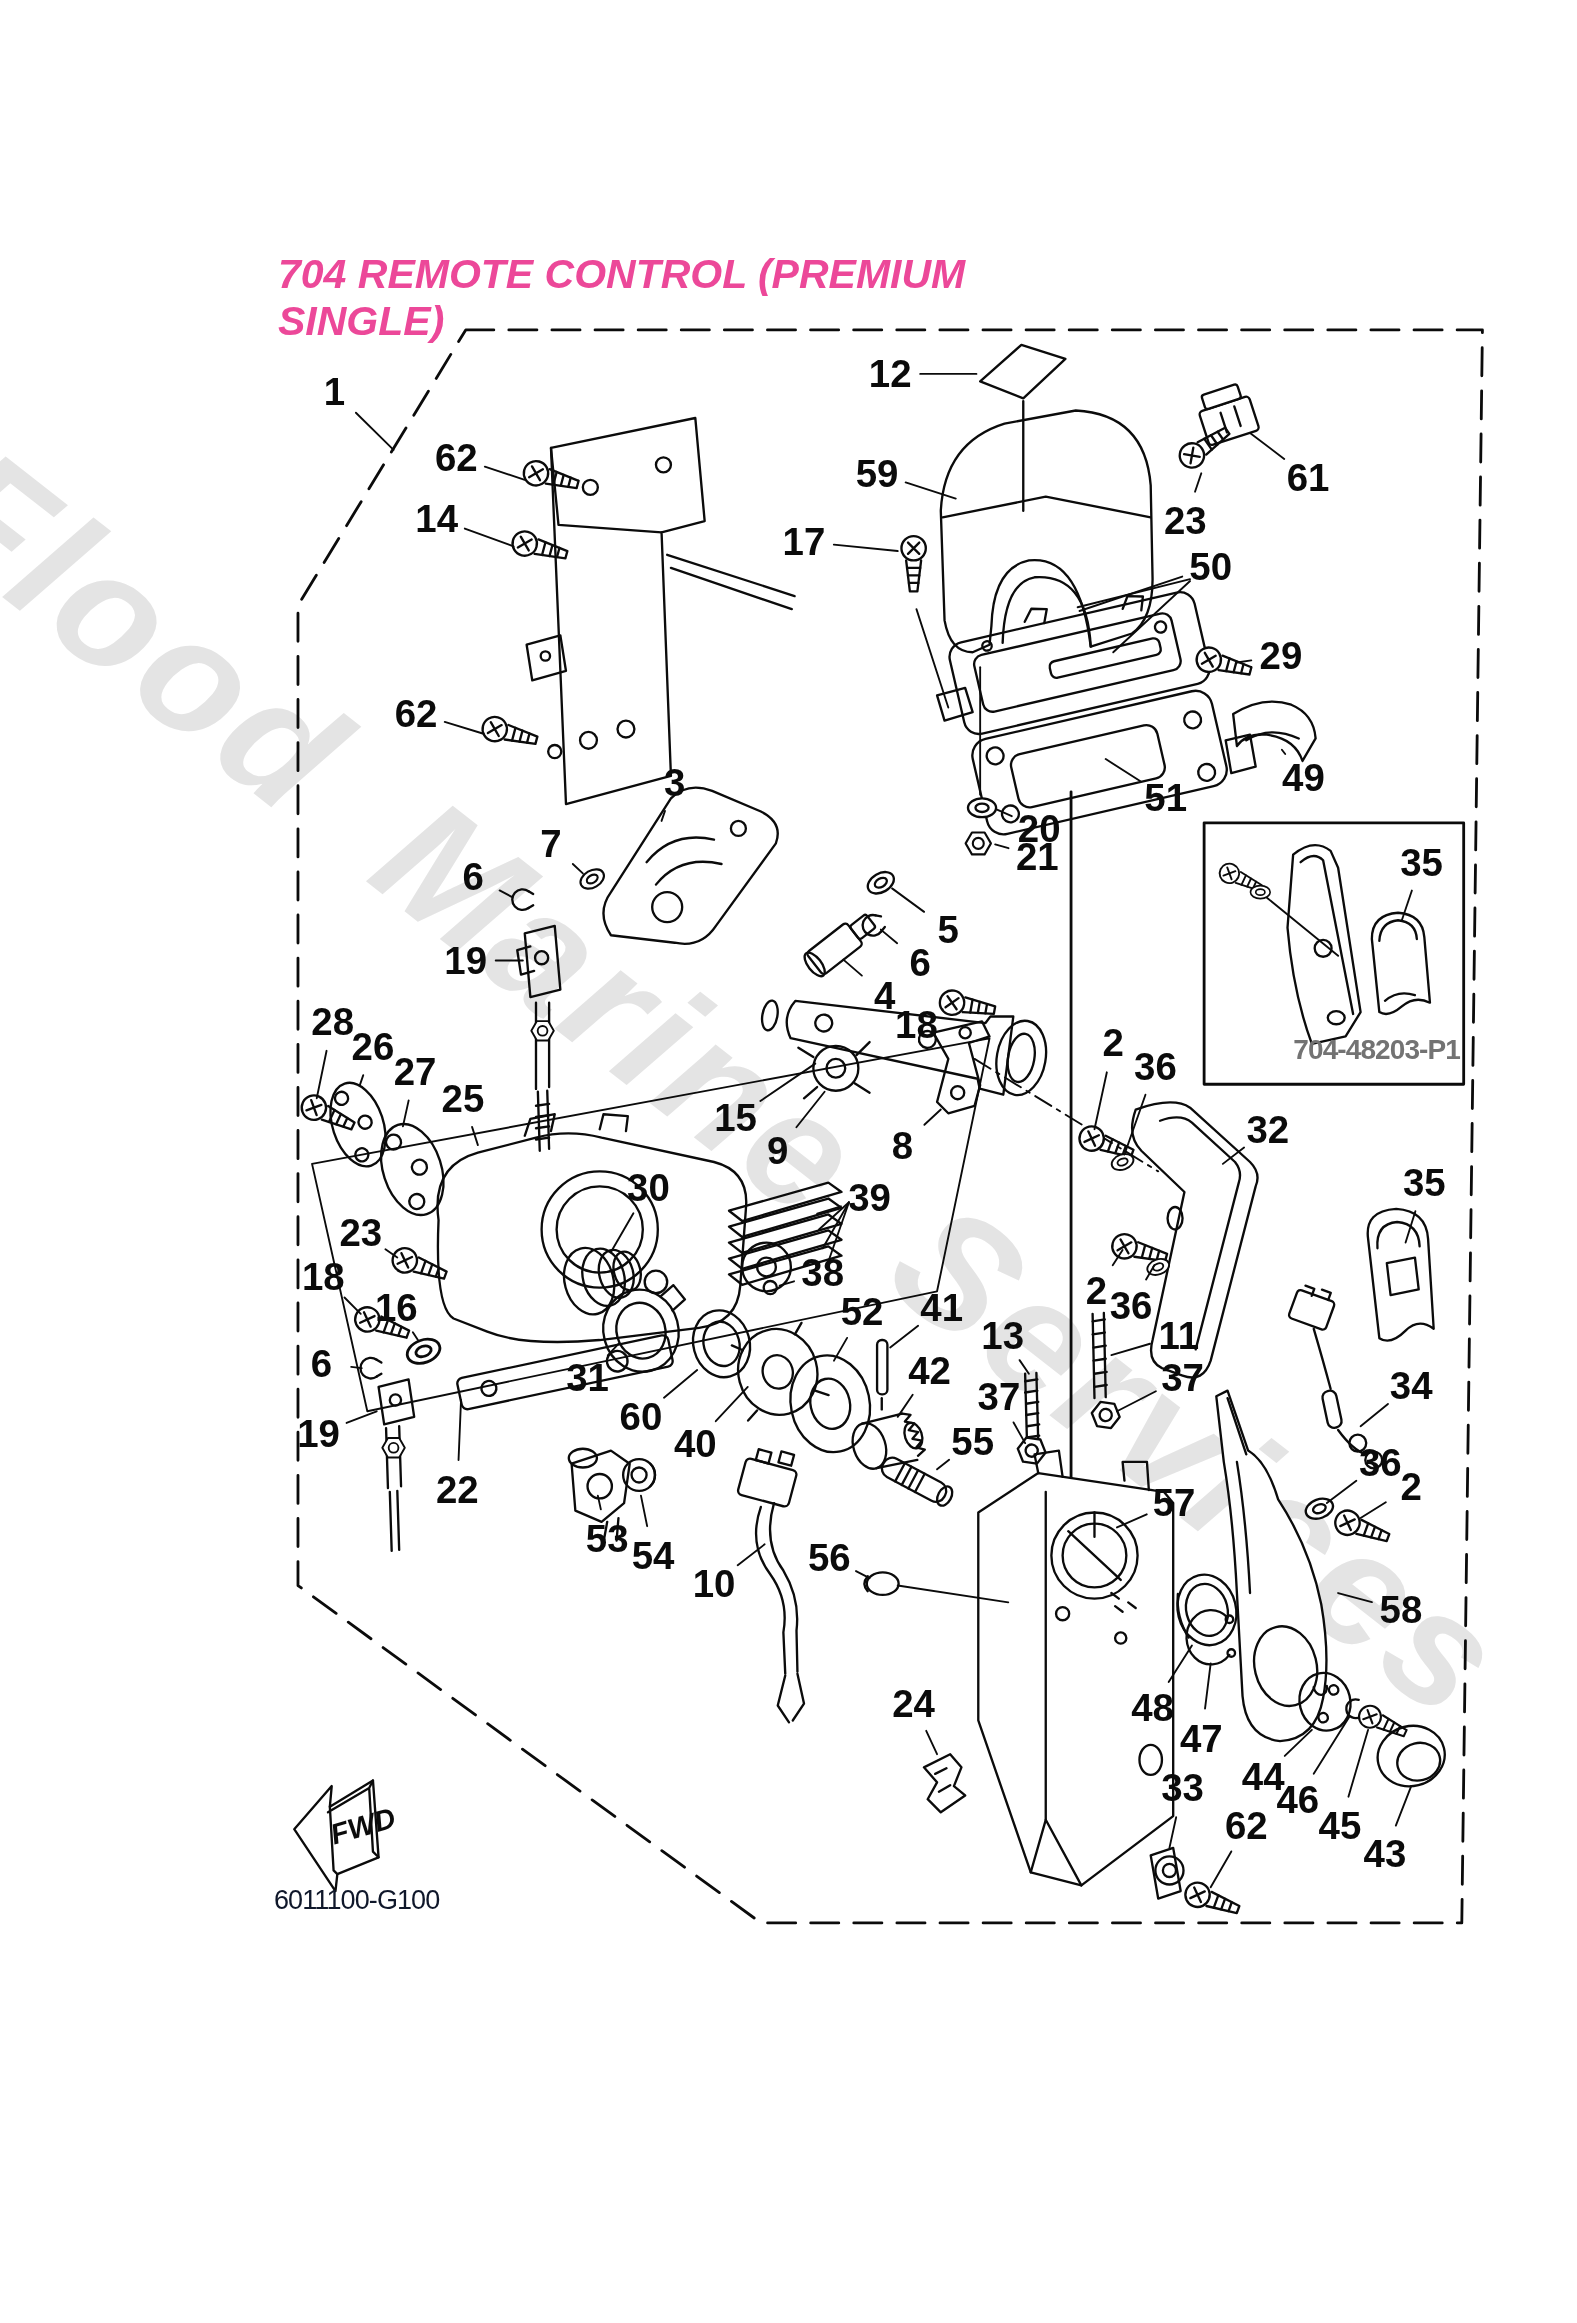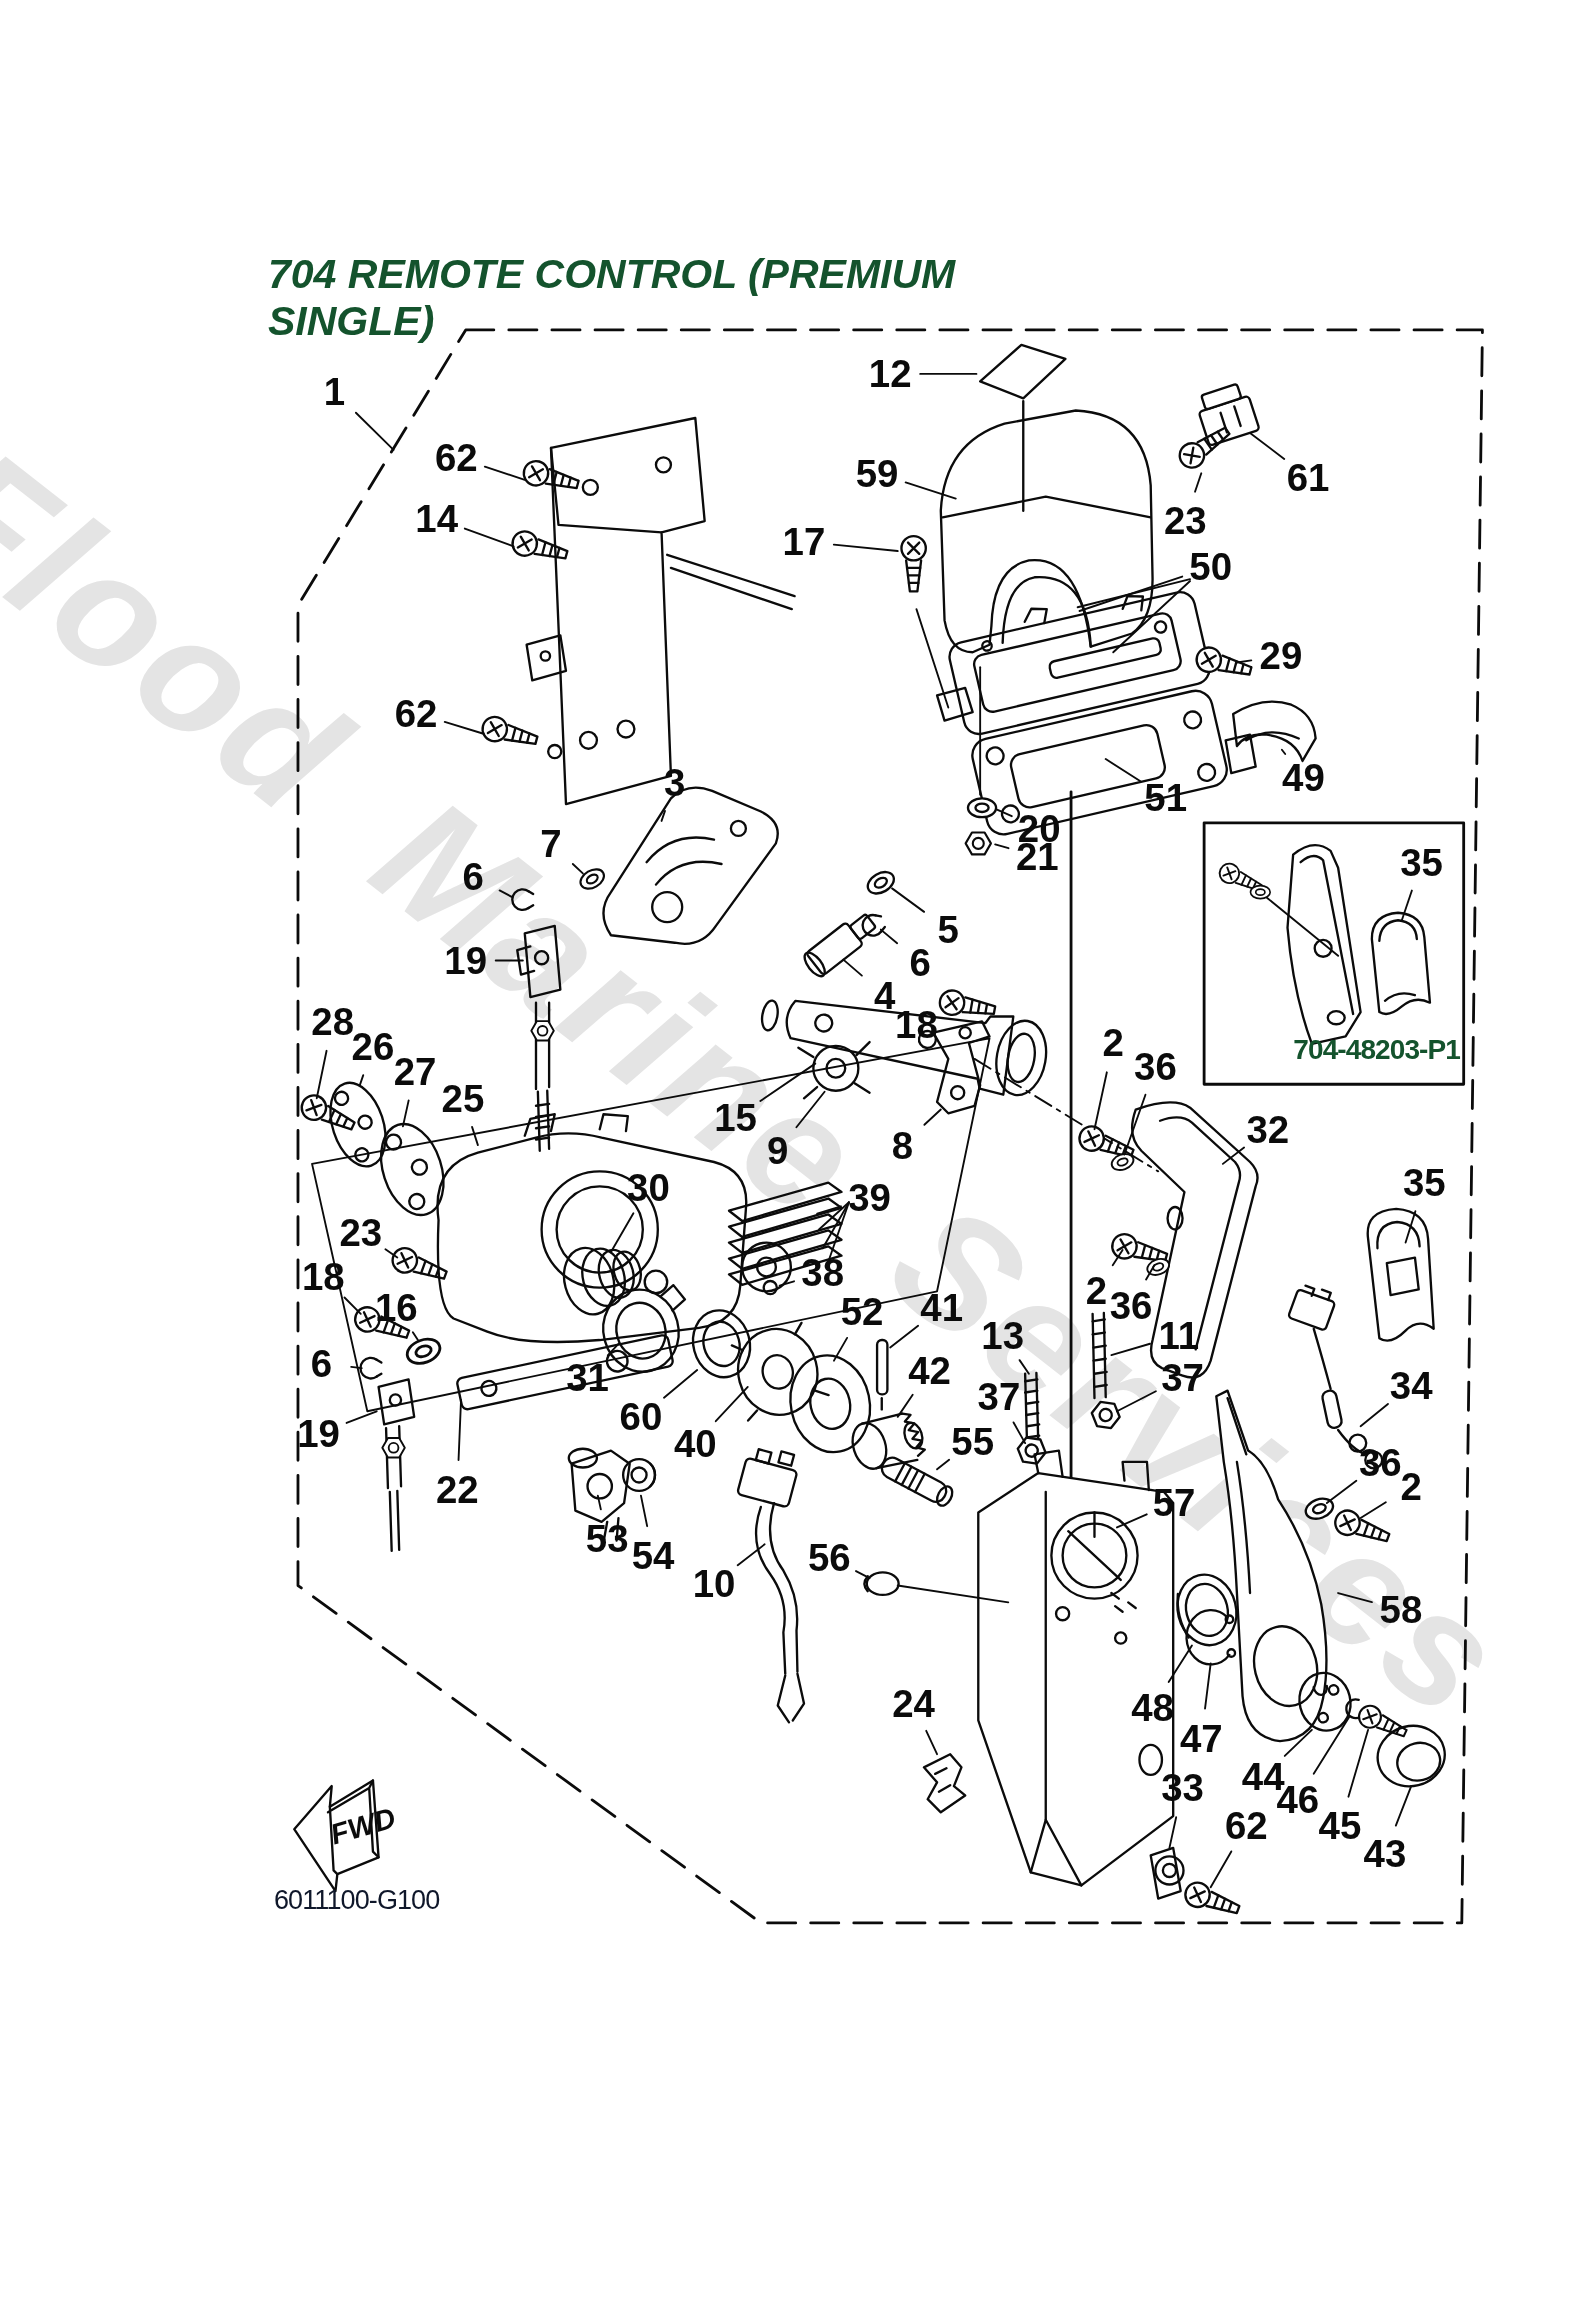--- a/index.html
+++ b/index.html
@@ -2,26 +2,26 @@
 <html style="font-size:15px"><head>
 <meta charset="utf-8">
 <style>
   html,body{margin:0;padding:0;background:#fff;}
   .page{position:relative;width:1578px;height:2324px;background:#fff;overflow:hidden;
         font-family:"Liberation Sans",sans-serif;}
   .watermark{position:absolute;left:9.4px;top:412px;transform:rotate(38deg);transform-origin:0 0;
         font:italic 700 164px "Liberation Sans",sans-serif;letter-spacing:5.6px;word-spacing:42px;
         white-space:nowrap;color:#e4e4e4;z-index:0;user-select:none;}
   svg.diagram{position:absolute;left:0;top:0;z-index:1;}
-  .title{position:absolute;left:268px;top:251px;width:843px;z-index:2;
-        font:italic 700 41px "Liberation Sans",sans-serif;color:#14532d;letter-spacing:0px;}
+  .title{position:absolute;left:278px;top:251px;width:843px;z-index:2;
+        font:italic 700 41px "Liberation Sans",sans-serif;color:#ec4899;letter-spacing:0px;}
   .drawing-code{position:absolute;left:274px;top:1885px;z-index:2;
         font:400 27px "Liberation Sans",sans-serif;color:#0f172a;letter-spacing:-0.9px;}
   .part-number{position:absolute;left:1282px;top:1034px;width:178px;text-align:right;z-index:2;
-        font:700 28px "Liberation Sans",sans-serif;color:#14532d;letter-spacing:-0.9px;}
+        font:700 28px "Liberation Sans",sans-serif;color:#737373;letter-spacing:-0.9px;}
   .fwd-text{position:absolute;left:330px;top:1810px;z-index:2;transform:rotate(-16deg);
         font:italic 700 29px "Liberation Sans",sans-serif;color:#0b0b0b;}
   text.callout{font:700 41px "Liberation Sans",sans-serif;fill:#0b0b0b;stroke:none;}
 </style>
 </head>
 <body>
 
 <div class="page">
 
   <div class="watermark">Flood Marine Services</div>

